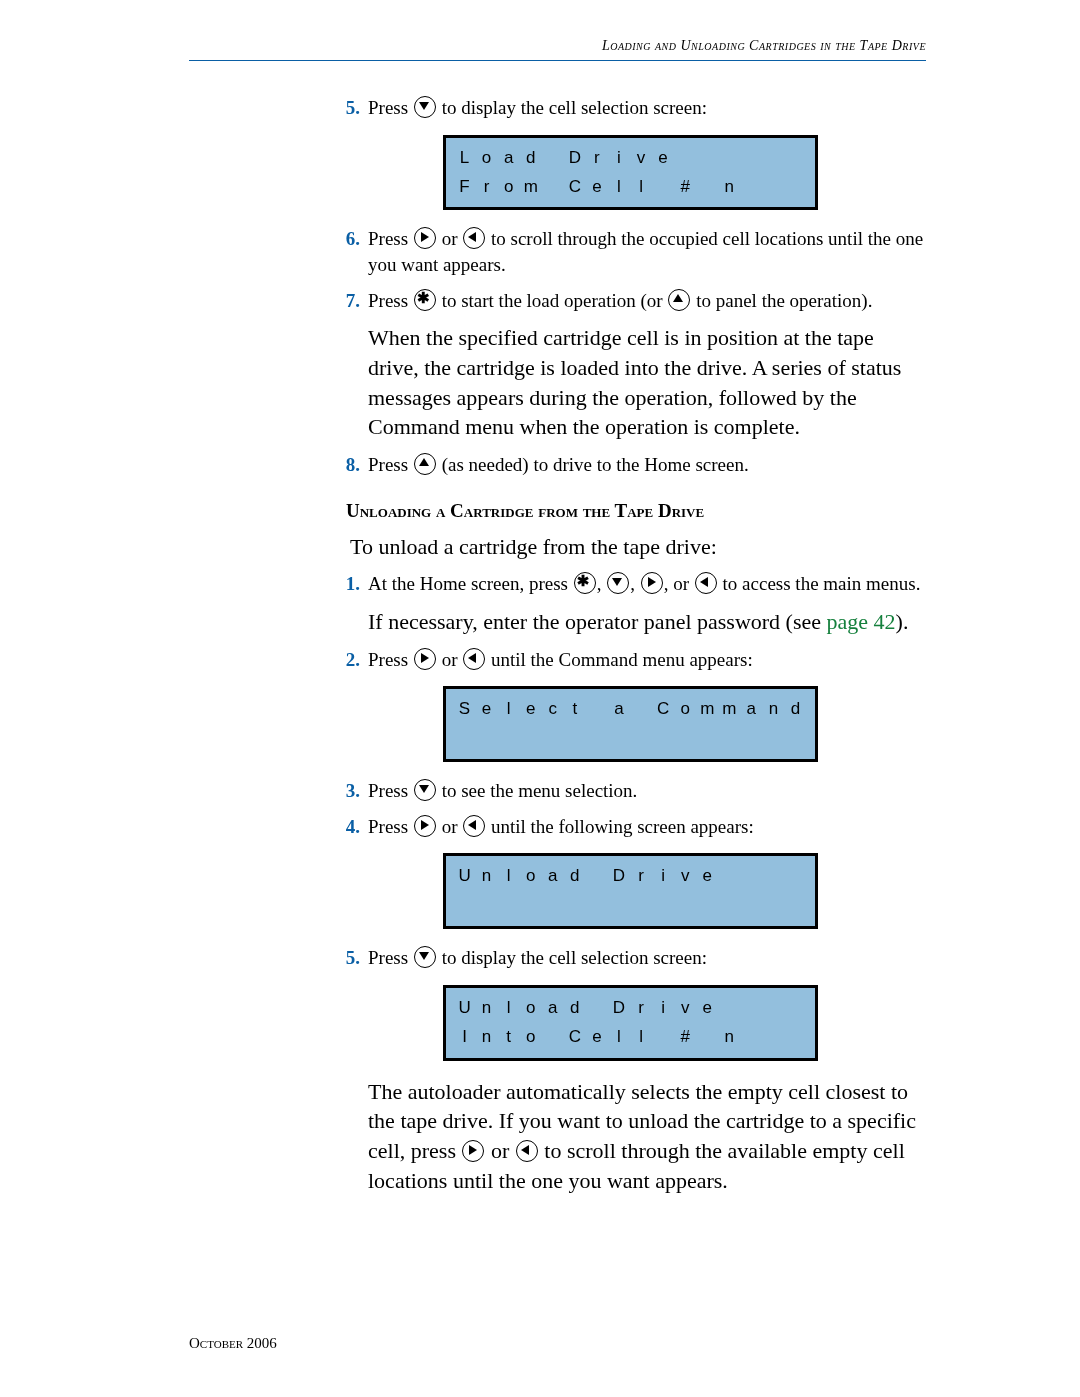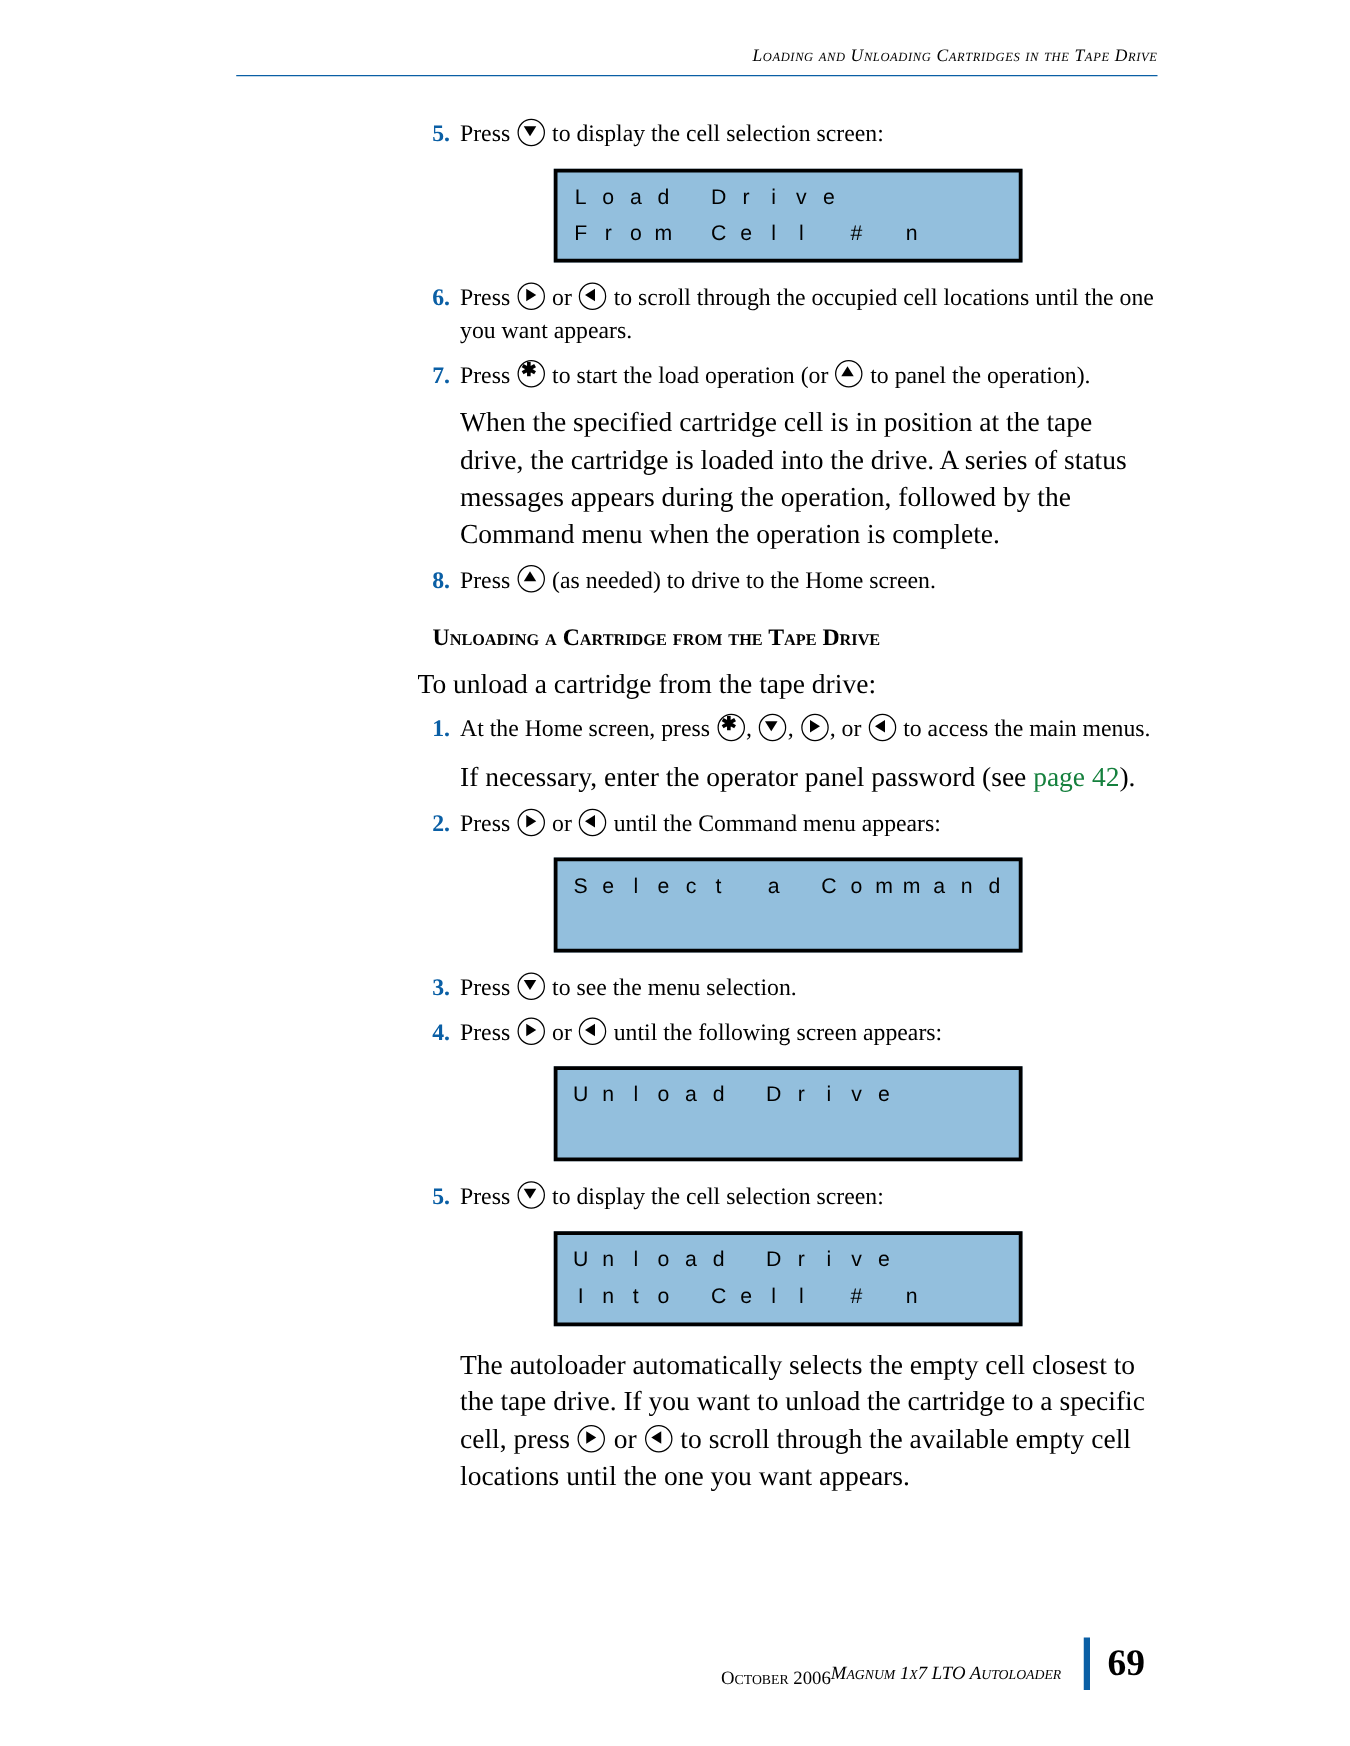--- a/index.html
+++ b/index.html
@@ -4,34 +4,34 @@
 <style>
 html,body{margin:0;padding:0;background:#fff;font-family:"Palatino Linotype","Book Antiqua",Palatino,Georgia,serif;color:#000}
 .page{width:962px;height:1397px;position:relative;margin:0 auto;box-sizing:border-box}
 .topline{position:absolute;left:130px;right:95px;top:60px;border-top:1px solid #0a5fa5}
 .header{position:absolute;right:95px;top:38px;font-size:14px;font-style:italic;font-variant:small-caps;letter-spacing:.5px}
 .content{position:absolute;left:275px;right:95px;top:85px}
 .step{display:flex;margin:10px 0;font-size:19px;line-height:1.35}
 .sn{color:#0a5fa5;font-weight:bold;width:26px;flex-shrink:0;text-align:right;margin-right:8px}
 .sb{flex:1}
 .para{font-size:22px;line-height:1.35;margin:10px 0 10px 34px}
-.para.noind{margin-left:0}
+.para.noind{margin-left:16px}
 .ic{display:inline-block;width:20px;height:20px;border:1.8px solid #000;border-radius:50%;vertical-align:-4px;position:relative;margin:0 1px}
 .ic::before{content:"";position:absolute}
 .ic-down::before{left:4px;top:5px;border-left:5px solid transparent;border-right:5px solid transparent;border-top:8px solid #000}
 .ic-up::before{left:4px;top:4px;border-left:5px solid transparent;border-right:5px solid transparent;border-bottom:8px solid #000}
 .ic-right::before{left:6px;top:4px;border-top:5px solid transparent;border-bottom:5px solid transparent;border-left:8px solid #000}
 .ic-left::before{left:4px;top:4px;border-top:5px solid transparent;border-bottom:5px solid transparent;border-right:8px solid #000}
 .ic-enter::before{content:"✱";position:absolute;left:2px;top:-2px;font-size:15px;font-weight:bold}
 .lcd{width:375px;background:#93bfdd;border:3px solid #000;margin:14px auto 16px;padding:6px 8px;font-family:Arial,Helvetica,sans-serif;font-size:17px;color:#000;line-height:1.7;box-sizing:border-box}
 .lcd .row{display:flex}
 .lcd .row span{flex:1;text-align:center}
 .h2{font-weight:bold;font-size:19px;font-variant:small-caps;margin:22px 12px 8px}
 .link{color:#15803d}
-.footer{position:absolute;left:130px;right:105px;bottom:45px;display:flex;align-items:flex-end;justify-content:flex-end;font-size:15px}
+.footer{position:absolute;left:130px;right:83px;bottom:45px;display:flex;align-items:flex-end;justify-content:space-between;font-size:15px}
 .footer .bar{border-left:5px solid #0a5fa5;padding-left:14px;height:42px;display:flex;align-items:center}
 .pnum{font-size:30px;font-weight:bold}
 .sc{font-variant:small-caps}
 .footer .rside{display:flex;align-items:flex-end;gap:18px}
 .footer .prod{font-style:italic;padding-bottom:4px}
 </style>
 </head>
 <body>
 
 <div class="page">
@@ -213,20 +213,14 @@
           <span>&nbsp;</span>
         </div>
     </div>
 
     <div class="para"><span>The autoloader automatically selects the empty cell closest to the tape drive. If you want to unload the cartridge to a specific cell, press </span><span class="ic ic-right"></span><span> or </span><span class="ic ic-left"></span><span> to scroll through the available empty cell locations until the one you want appears.</span></div>
 
   </div>
 
   <div class="footer">
     <div class="sc">October 2006</div>
-    <div class="rside">
-      <div class="sc prod">Magnum 1x7 LTO Autoloader</div>
-      <div class="bar">
-          <span class="pnum">69</span>
-        </div>
-    </div>
   </div>
 </div>
 
 </body></html>

